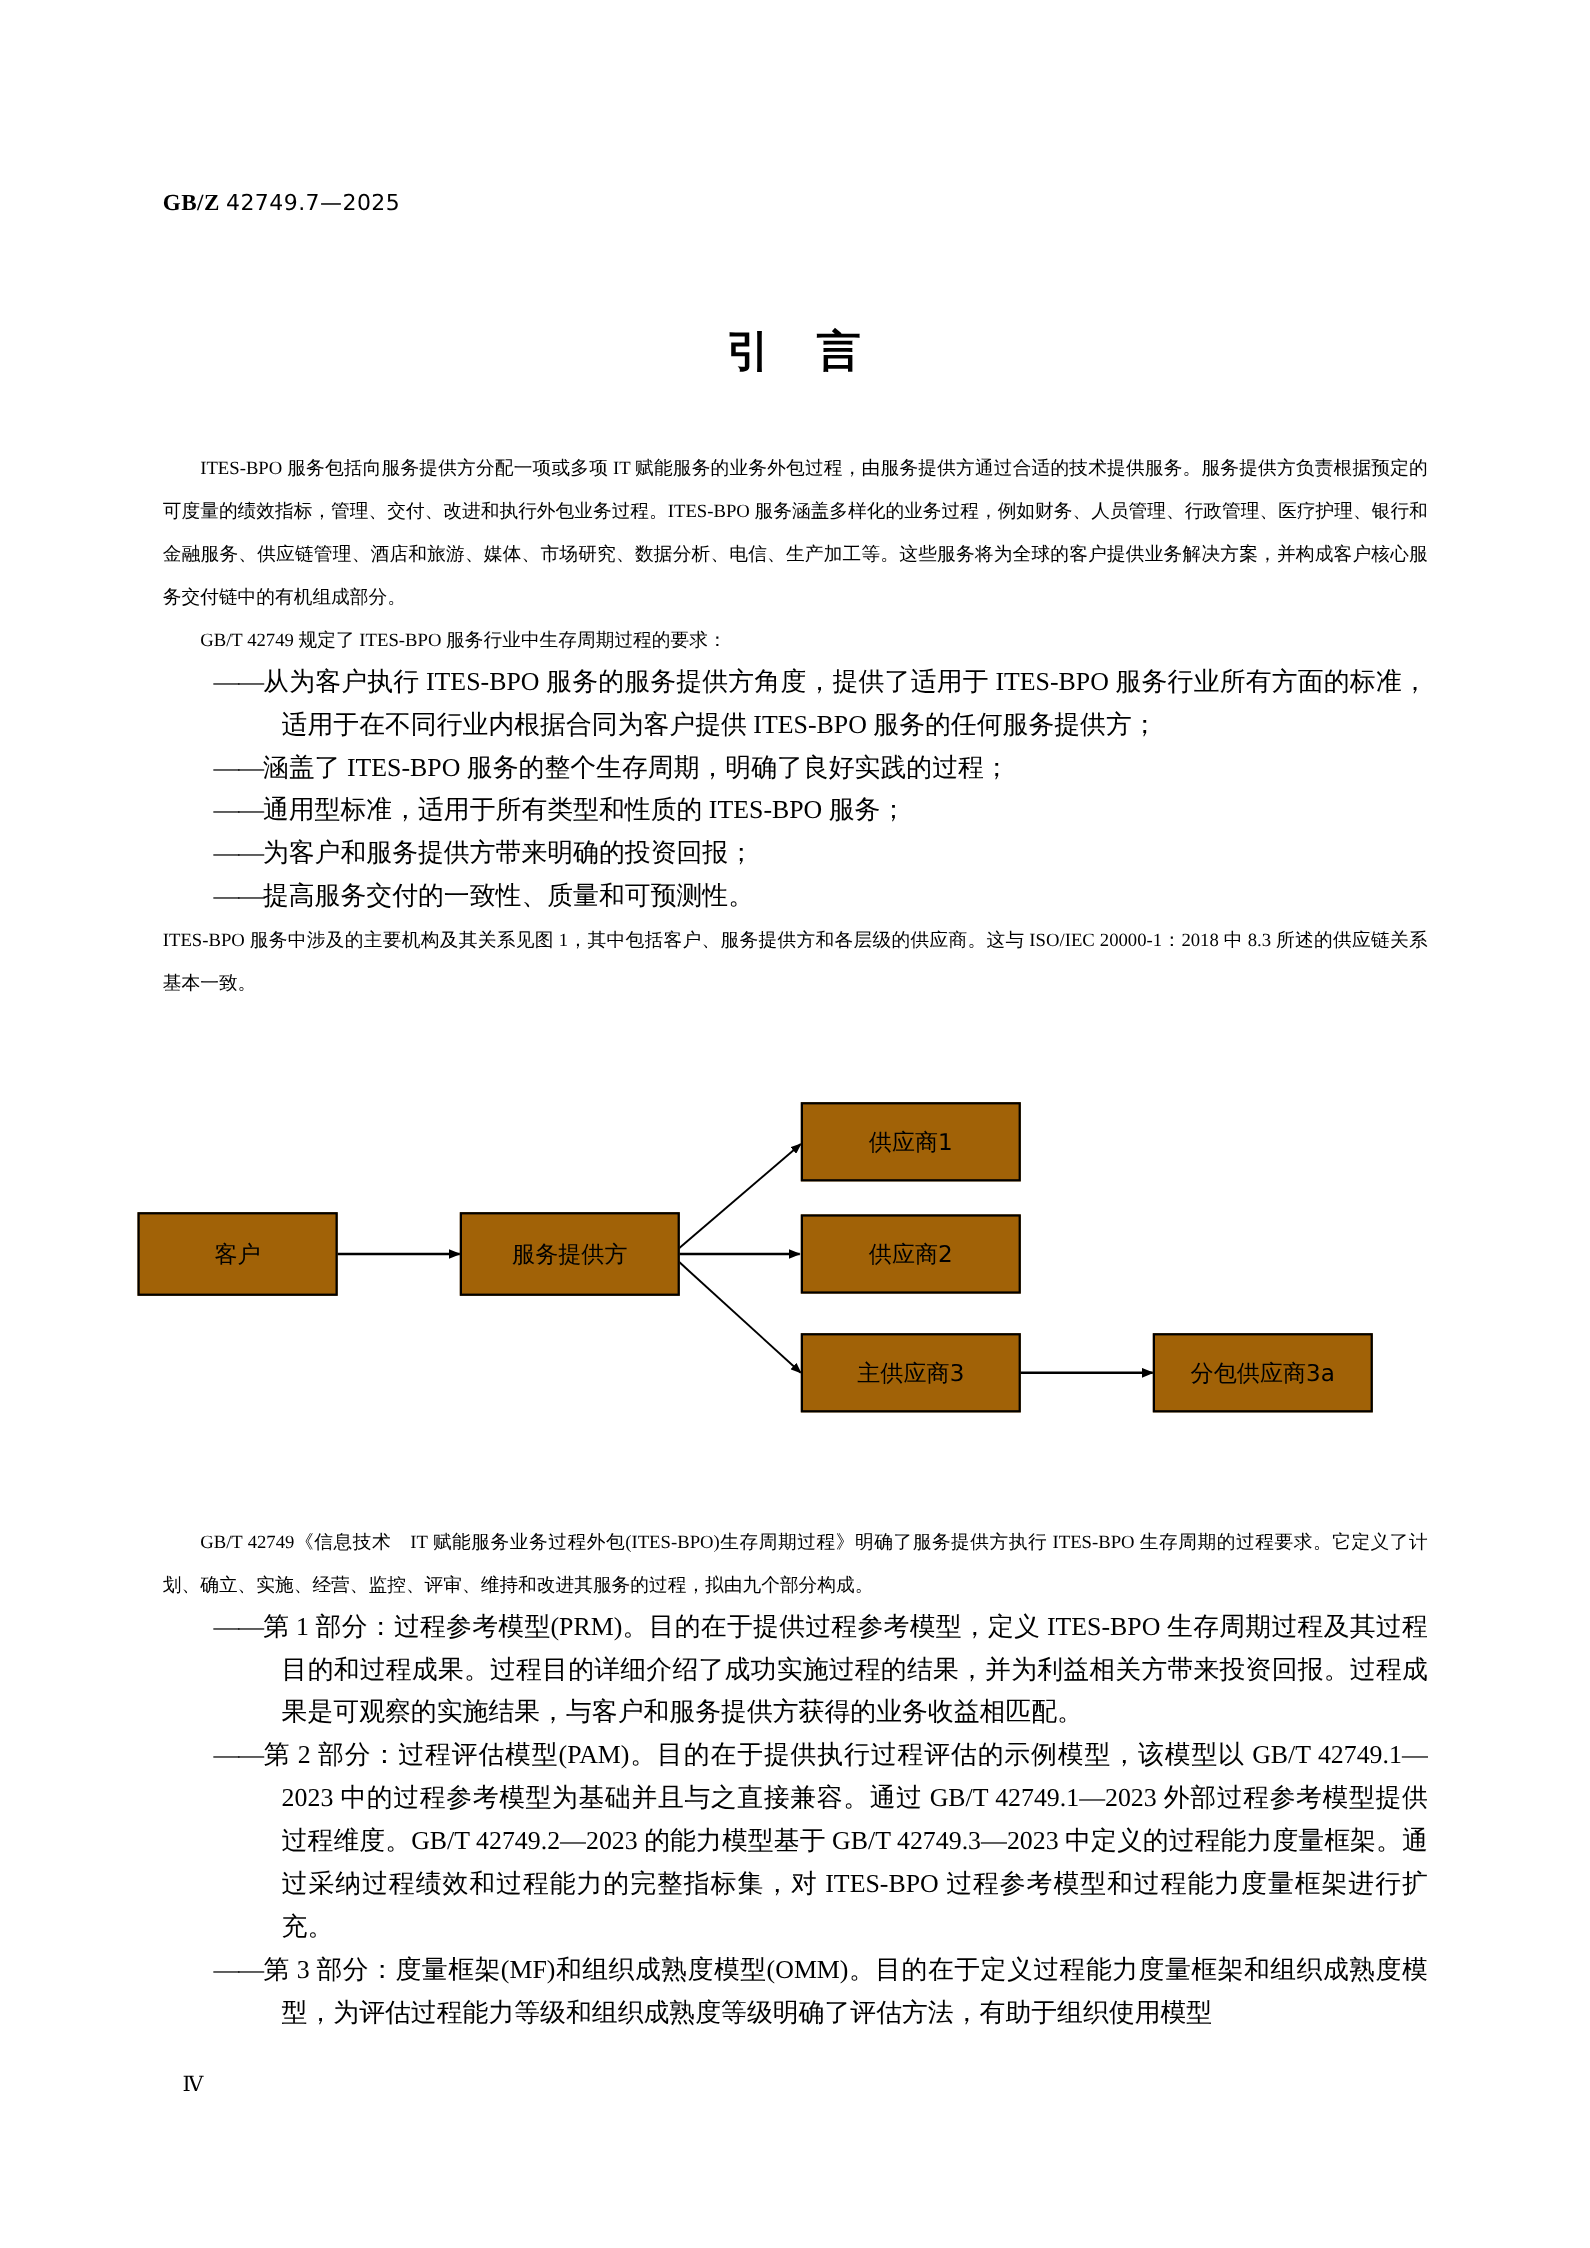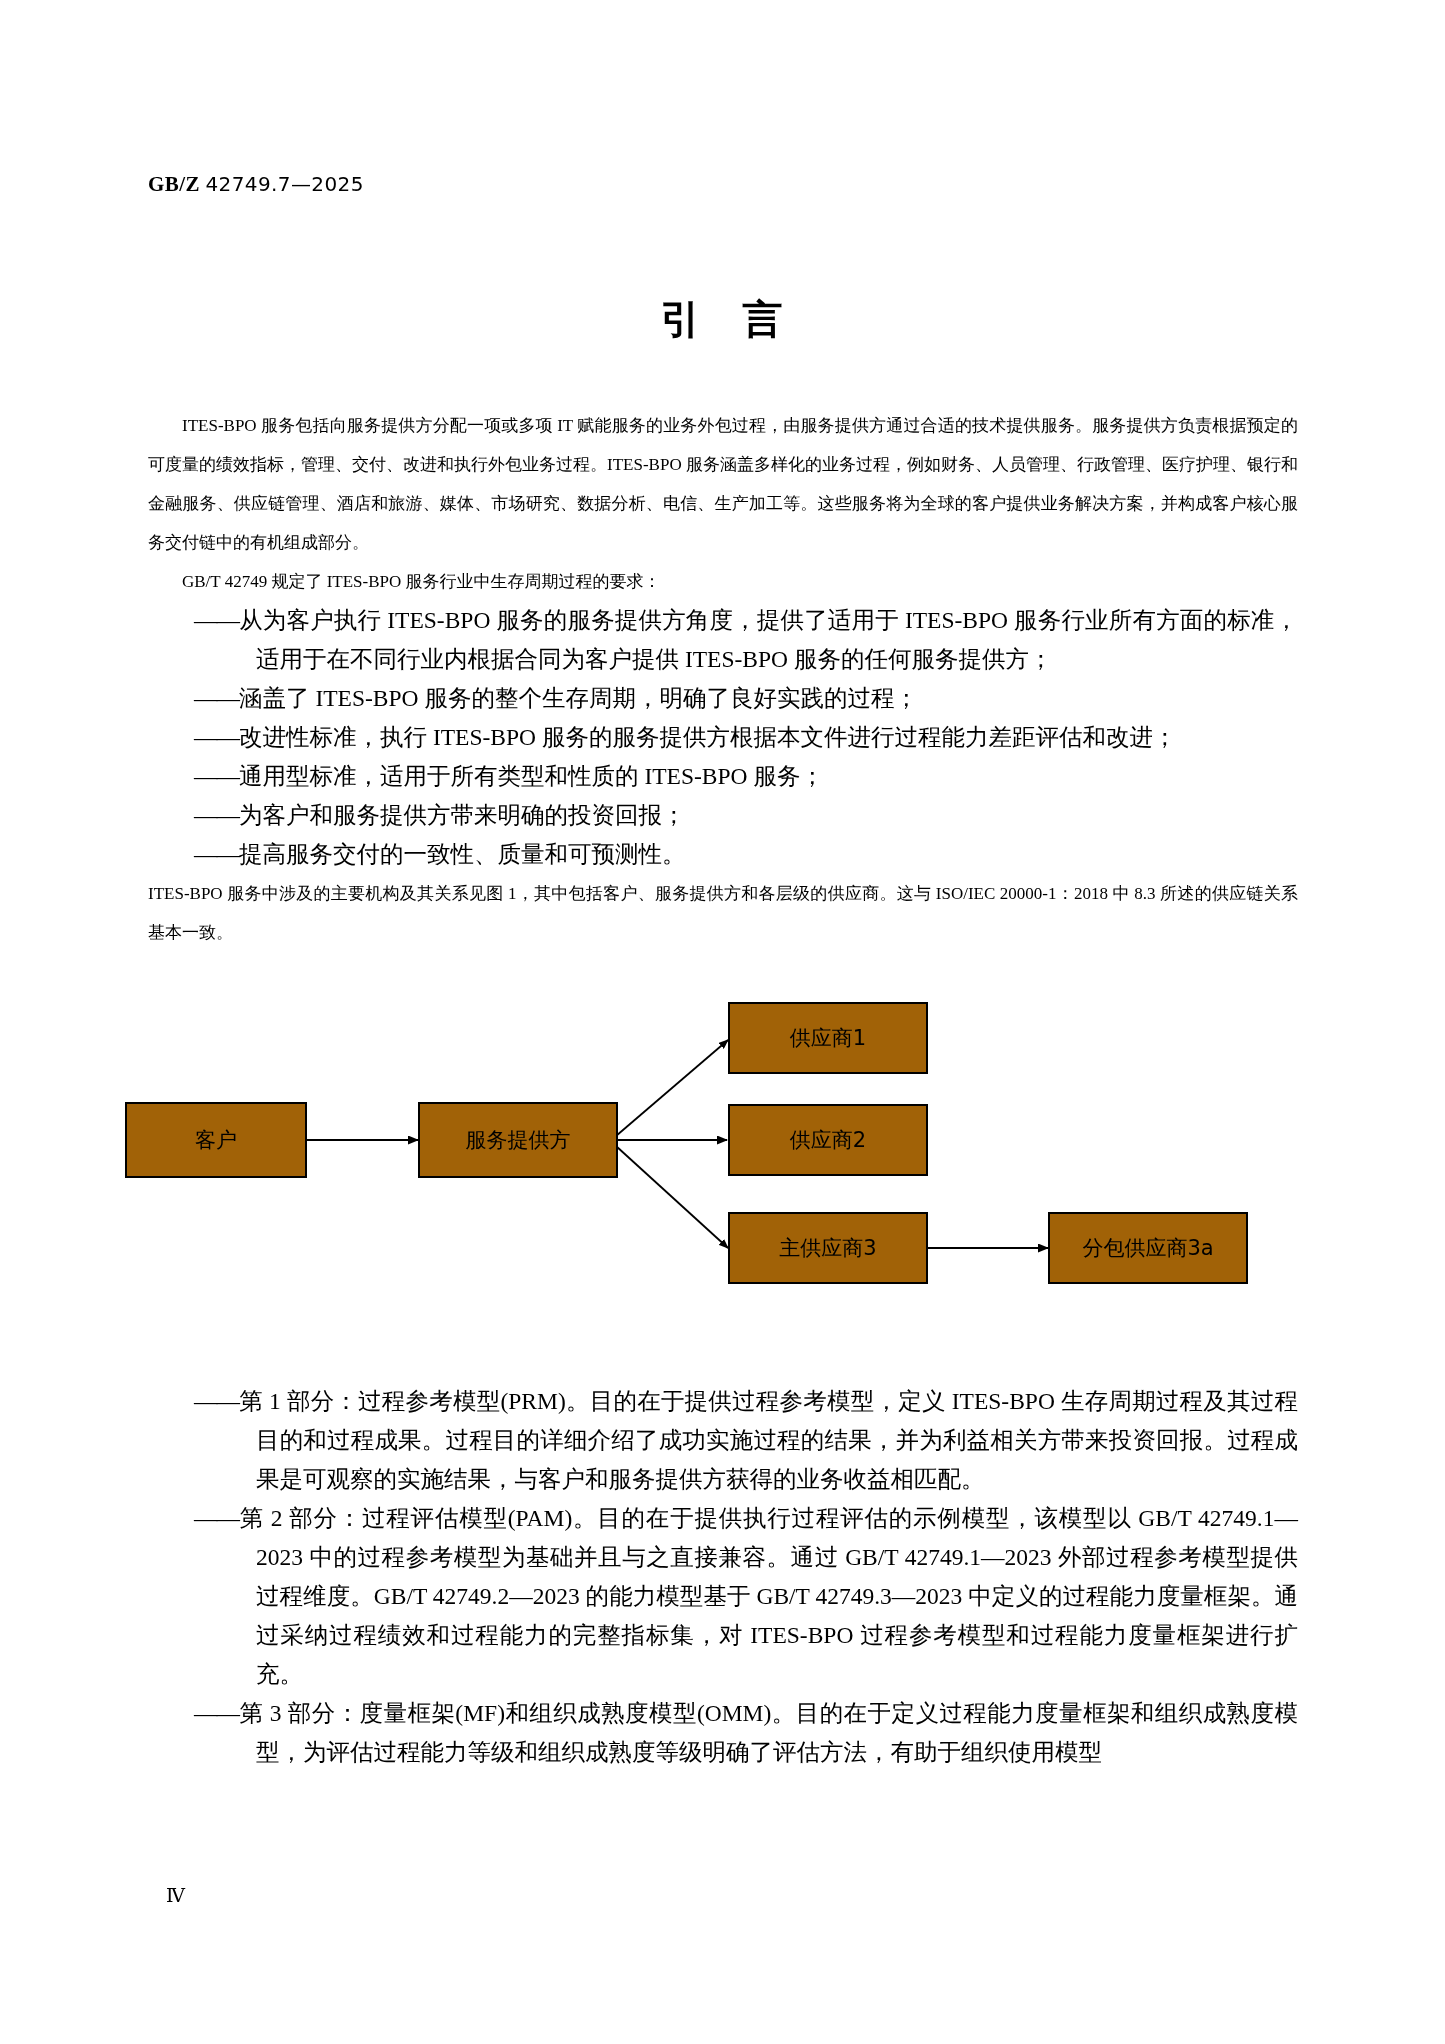--- a/index.html
+++ b/index.html
@@ -169,21 +169,20 @@
   <div class="doc-title">
     <span>引</span><span class="sp"></span><span>言</span>
   </div>
 
   <div class="body-col">
     <p class="para">ITES-BPO 服务包括向服务提供方分配一项或多项 IT 赋能服务的业务外包过程，由服务提供方通过合适的技术提供服务。服务提供方负责根据预定的可度量的绩效指标，管理、交付、改进和执行外包业务过程。ITES-BPO 服务涵盖多样化的业务过程，例如财务、人员管理、行政管理、医疗护理、银行和金融服务、供应链管理、酒店和旅游、媒体、市场研究、数据分析、电信、生产加工等。这些服务将为全球的客户提供业务解决方案，并构成客户核心服务交付链中的有机组成部分。</p>
     <p class="para">GB/T 42749 规定了 ITES-BPO 服务行业中生存周期过程的要求：</p>
     <ul class="dash-list">
       <li><span class="dash">——</span><span>从为客户执行 ITES-BPO 服务的服务提供方角度，提供了适用于 ITES-BPO 服务行业所有方面的标准，适用于在不同行业内根据合同为客户提供 ITES-BPO 服务的任何服务提供方；</span></li>
       <li><span class="dash">——</span><span>涵盖了 ITES-BPO 服务的整个生存周期，明确了良好实践的过程；</span></li>
-      <li><span class="dash">——</span><span>改进性标准，执行 ITES-BPO 服务的服务提供方根据本文件进行过程能力差距评估和改进；</span></li>
       <li><span class="dash">——</span><span>通用型标准，适用于所有类型和性质的 ITES-BPO 服务；</span></li>
       <li><span class="dash">——</span><span>为客户和服务提供方带来明确的投资回报；</span></li>
       <li><span class="dash">——</span><span>提高服务交付的一致性、质量和可预测性。</span></li>
     </ul>
     <p class="para noindent">ITES-BPO 服务中涉及的主要机构及其关系见图 1，其中包括客户、服务提供方和各层级的供应商。这与 ISO/IEC 20000-1：2018 中 8.3 所述的供应链关系基本一致。</p>
   </div>
 
   <div class="figure-wrap">
     <div class="diagram">
 
@@ -230,20 +229,21 @@
 
       <div class="node" style="left:928px; top:212px; width:200px; height:72px;">
         <span>分包供应商3a</span>
       </div>
 
     </div>
 
   </div>
 
   <div class="body-col-2">
+    <p class="para">GB/T 42749《信息技术　IT 赋能服务业务过程外包(ITES-BPO)生存周期过程》明确了服务提供方执行 ITES-BPO 生存周期的过程要求。它定义了计划、确立、实施、经营、监控、评审、维持和改进其服务的过程，拟由九个部分构成。</p>
     <ul class="dash-list">
       <li><span class="dash">——</span><span>第 1 部分：过程参考模型(PRM)。目的在于提供过程参考模型，定义 ITES-BPO 生存周期过程及其过程目的和过程成果。过程目的详细介绍了成功实施过程的结果，并为利益相关方带来投资回报。过程成果是可观察的实施结果，与客户和服务提供方获得的业务收益相匹配。</span></li>
       <li><span class="dash">——</span><span>第 2 部分：过程评估模型(PAM)。目的在于提供执行过程评估的示例模型，该模型以 GB/T 42749.1—2023 中的过程参考模型为基础并且与之直接兼容。通过 GB/T 42749.1—2023 外部过程参考模型提供过程维度。GB/T 42749.2—2023 的能力模型基于 GB/T 42749.3—2023 中定义的过程能力度量框架。通过采纳过程绩效和过程能力的完整指标集，对 ITES-BPO 过程参考模型和过程能力度量框架进行扩充。</span></li>
       <li><span class="dash">——</span><span>第 3 部分：度量框架(MF)和组织成熟度模型(OMM)。目的在于定义过程能力度量框架和组织成熟度模型，为评估过程能力等级和组织成熟度等级明确了评估方法，有助于组织使用模型</span></li>
     </ul>
   </div>
 
   <div class="page-number">Ⅳ</div>
 
 </div>

